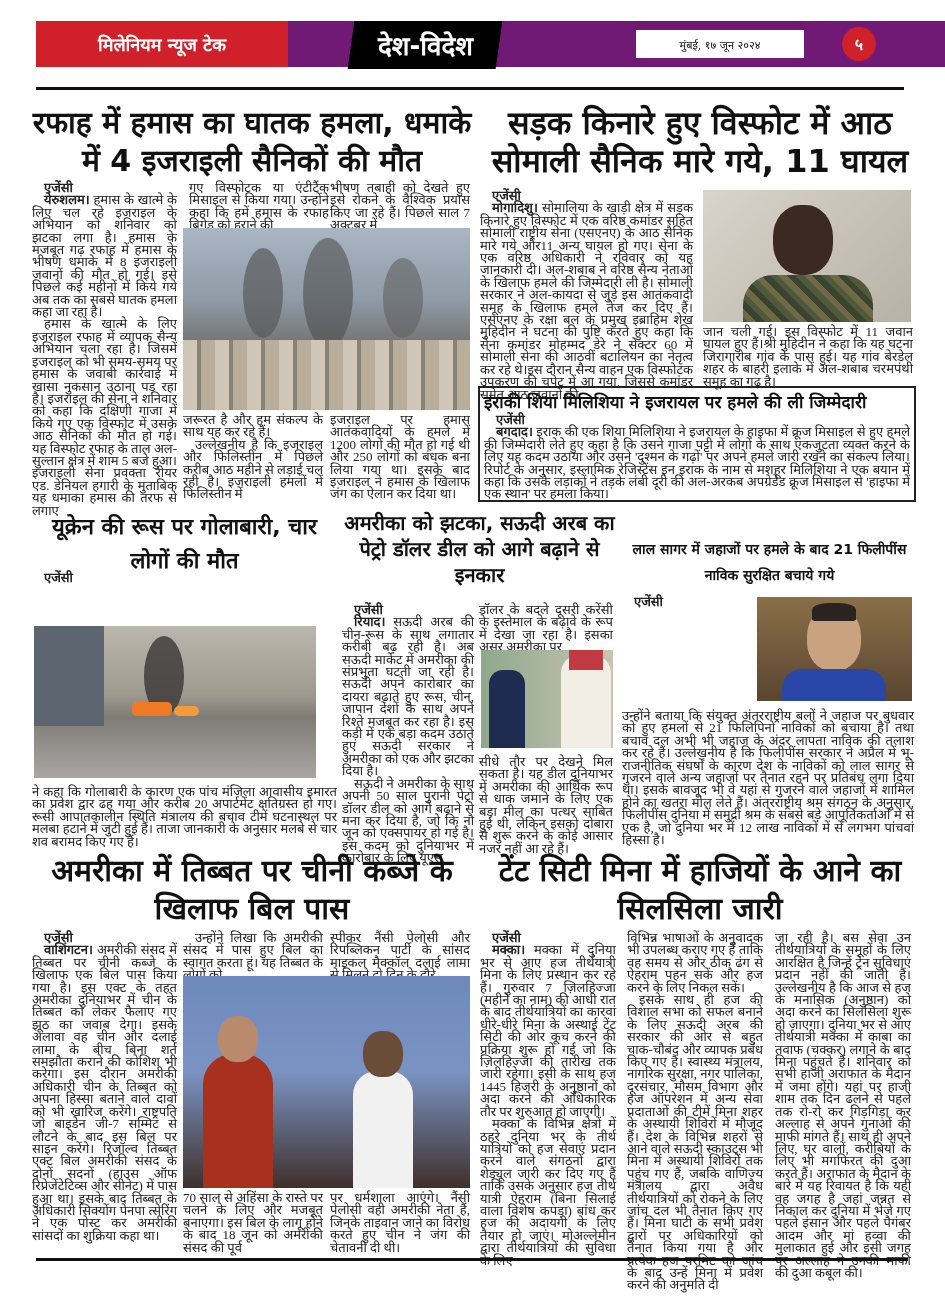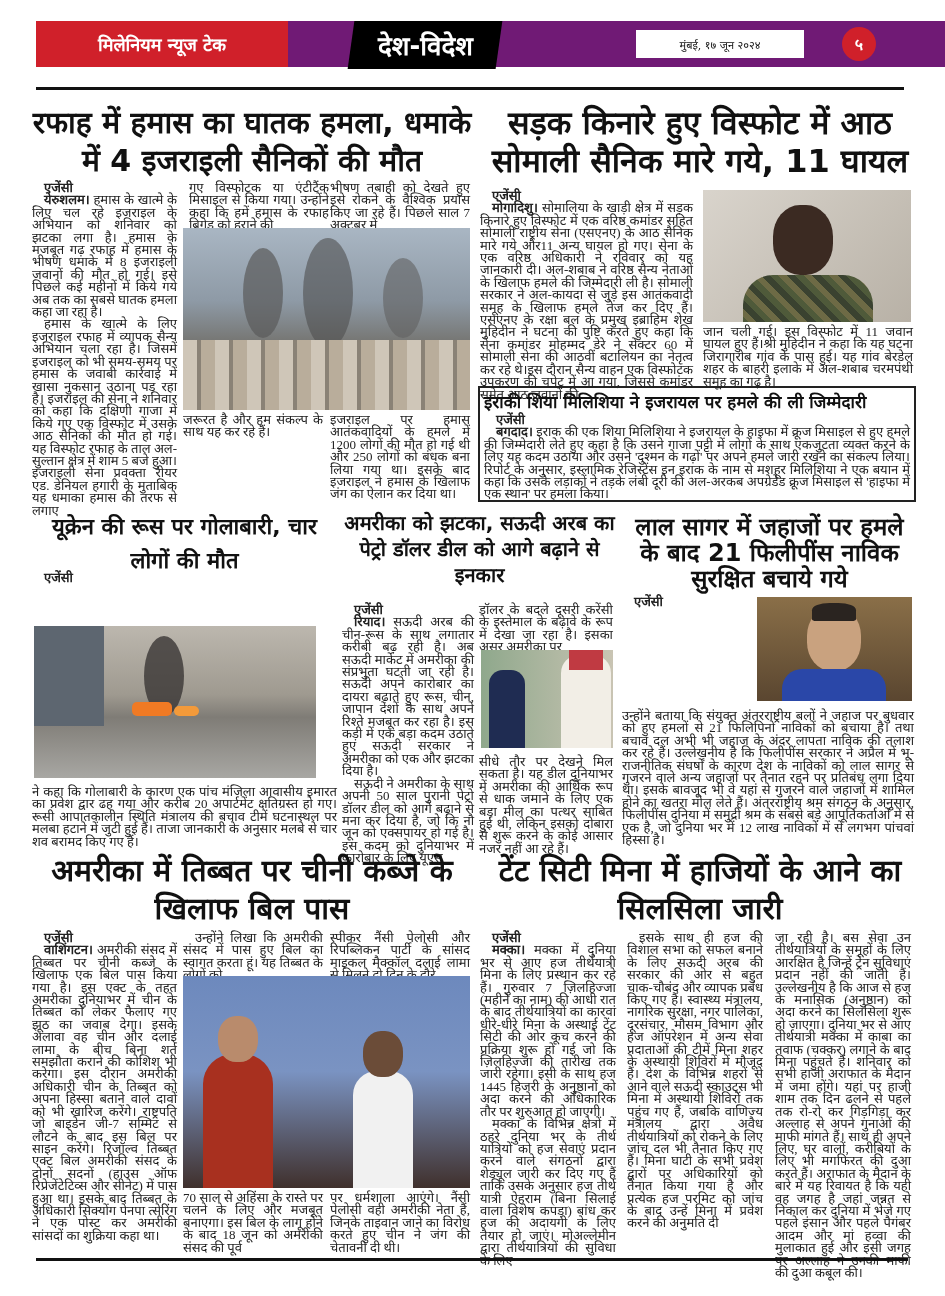--- a/index.html
+++ b/index.html
@@ -41,20 +41,21 @@
 <div class="body" style="left:189px;top:182px;width:140px">गए विस्फोटक या एंटीटैंक मिसाइल से किया गया। उन्होंने कहा कि हमें हमास के रफाह ब्रिगेड को हराने की</div>
 <div class="body" style="left:330px;top:182px;width:140px">भीषण तबाही को देखते हुए इसे रोकने के वैश्विक प्रयास किए जा रहे हैं। पिछले साल 7 अक्टूबर में</div>
 <div class="img" style="left:183px;top:228px;width:287px;height:182px;background:linear-gradient(180deg,#a9b6c3 0%,#8e9aa6 40%,#6e6a62 70%,#4f4a44 100%)">
   <div style="position:absolute;left:60px;top:20px;width:40px;height:90px;border-radius:50%;background:#5a5a5a;opacity:.7"></div>
   <div style="position:absolute;left:120px;top:10px;width:50px;height:110px;border-radius:50%;background:#4e4e4e;opacity:.6"></div>
   <div style="position:absolute;left:200px;top:30px;width:40px;height:80px;border-radius:50%;background:#606060;opacity:.6"></div>
   <div style="position:absolute;left:0;bottom:0;width:287px;height:70px;background:repeating-linear-gradient(90deg,#cfc6b8 0 14px,#8a8276 14px 18px,#b9ad9b 18px 32px)"></div>
 </div>
 <div class="body" style="left:183px;top:414px;width:140px">
   <p style="text-indent:0">जरूरत है और हम संकल्प के साथ यह कर रहे हैं।</p>
+  <p>उल्लेखनीय है कि इजराइल और फिलिस्तीन में पिछले करीब आठ महीने से लड़ाई चल रही है। इजराइली हमलों में फिलिस्तीन में</p>
 </div>
 <div class="body" style="left:330px;top:414px;width:140px">इजराइल पर हमास आतंकवादियों के हमले में 1200 लोगों की मौत हो गई थी और 250 लोगों को बंधक बना लिया गया था। इसके बाद इजराइल ने हमास के खिलाफ जंग का ऐलान कर दिया था।</div>
 
 <div class="headline" style="left:480px;top:104px;width:440px;font-size:32px;line-height:38px">सड़क किनारे हुए विस्फोट में आठ सोमाली सैनिक मारे गये, 11 घायल</div>
 <div class="body" style="left:480px;top:190px;width:213px">
   <p class="agency">एजेंसी</p>
   <p><span class="city">मोगादिशु।</span> <span>सोमालिया के खाड़ी क्षेत्र में सड़क किनारे हुए विस्फोट में एक वरिष्ठ कमांडर सहित सोमाली राष्ट्रीय सेना (एसएनए) के आठ सैनिक मारे गये और11 अन्य घायल हो गए। सेना के एक वरिष्ठ अधिकारी ने रविवार को यह जानकारी दी। अल-शबाब ने वरिष्ठ सैन्य नेताओं के खिलाफ हमले की जिम्मेदारी ली है। सोमाली सरकार ने अल-कायदा से जुड़े इस आतंकवादी समूह के खिलाफ हमले तेज कर दिए हैं।एसएनए के रक्षा बल के प्रमुख इब्राहिम शेख मुहिदीन ने घटना की पुष्टि करते हुए कहा कि सेना कमांडर मोहम्मद डेरे ने सेक्टर 60 में सोमाली सेना की आठवीं बटालियन का नेतृत्व कर रहे थे।इस दौरान सैन्य वाहन एक विस्फोटक उपकरण की चपेट में आ गया, जिससे कमांडर समेत आठ जवानों की</span></p>
 </div>
 <div class="img" style="left:703px;top:190px;width:208px;height:132px;background:linear-gradient(135deg,#d9d4cc,#b8b1a6)">
   <div style="position:absolute;left:70px;top:15px;width:60px;height:70px;border-radius:45%;background:#3b2a22"></div>
@@ -88,21 +89,21 @@
   <p>सऊदी ने अमरीका के साथ अपनी 50 साल पुरानी पेट्रो डॉलर डील को आगे बढ़ाने से मना कर दिया है, जो कि नौ जून को एक्सपायर हो गई है। इस कदम को दुनियाभर में कारोबार के लिए यूएस</p>
 </div>
 <div class="body" style="left:479px;top:604px;width:134px">डॉलर के बदले दूसरी करेंसी के इस्तेमाल के बढ़ावे के रूप में देखा जा रहा है। इसका असर अमरीका पर</div>
 <div class="img" style="left:481px;top:650px;width:132px;height:98px;background:linear-gradient(90deg,#8fa88c,#c9c4b3)">
   <div style="position:absolute;left:8px;top:20px;width:36px;height:78px;background:#1f2c52;border-radius:14px 14px 0 0"></div>
   <div style="position:absolute;left:80px;top:5px;width:50px;height:93px;background:#f2eee6;border-radius:18px 18px 0 0"></div>
   <div style="position:absolute;left:88px;top:0px;width:34px;height:20px;background:#c03a42"></div>
 </div>
 <div class="body" style="left:479px;top:756px;width:134px">सीधे तौर पर देखने मिल सकता है। यह डील दुनियाभर में अमरीका की आर्थिक रूप से धाक जमाने के लिए एक बड़ा मील का पत्थर साबित हुई थी, लेकिन इसको दोबारा से शुरू करने के कोई आसार नजर नहीं आ रहे हैं।</div>
 
-<div class="headline" style="left:622px;top:514px;width:295px;font-size:24px;line-height:26px">लाल सागर में जहाजों पर हमले के बाद 21 फिलीपींस नाविक सुरक्षित बचाये गये</div>
+<div class="headline" style="left:622px;top:536px;width:295px;font-size:14px;line-height:26px">लाल सागर में जहाजों पर हमले के बाद 21 फिलीपींस नाविक सुरक्षित बचाये गये</div>
 <div class="body" style="left:622px;top:596px;width:133px">
   <p class="agency">एजेंसी</p>
 </div>
 <div class="img" style="left:757px;top:597px;width:155px;height:104px;background:linear-gradient(180deg,#8a6f48,#5a4630)">
   <div style="position:absolute;left:50px;top:10px;width:54px;height:64px;border-radius:45%;background:#c9a27f"></div>
   <div style="position:absolute;left:55px;top:6px;width:44px;height:18px;border-radius:40% 40% 10% 10%;background:#2a2420"></div>
   <div style="position:absolute;left:25px;top:72px;width:104px;height:32px;border-radius:20px 20px 0 0;background:#2a47a8"></div>
 </div>
 <div class="body" style="left:622px;top:710px;width:292px">उन्होंने बताया कि संयुक्त अंतरराष्ट्रीय बलों ने जहाज पर बुधवार को हुए हमलों से 21 फिलिपिनो नाविकों को बचाया है। तथा बचाव दल अभी भी जहाज के अंदर लापता नाविक की तलाश कर रहे हैं। उल्लेखनीय है कि फिलीपींस सरकार ने अप्रैल में भू-राजनीतिक संघर्षों के कारण देश के नाविकों को लाल सागर से गुजरने वाले अन्य जहाजों पर तैनात रहने पर प्रतिबंध लगा दिया था। इसके बावजूद भी वे यहां से गुजरने वाले जहाजों में शामिल होने का खतरा मोल लेते हैं। अंतरराष्ट्रीय श्रम संगठन के अनुसार, फिलीपींस दुनिया में समुद्री श्रम के सबसे बड़े आपूर्तिकर्ताओं में से एक है, जो दुनिया भर में 12 लाख नाविकों में से लगभग पांचवां हिस्सा है।</div>
 
@@ -124,17 +125,18 @@
 <div class="body" style="left:183px;top:1192px;width:140px">70 साल से अहिंसा के रास्ते पर चलने के लिए और मजबूत बनाएगा। इस बिल के लागू होने के बाद 18 जून को अमरीकी संसद की पूर्व</div>
 <div class="body" style="left:330px;top:1192px;width:140px">पर धर्मशाला आएंगे। नैंसी पेलोसी वही अमरीकी नेता हैं, जिनके ताइवान जाने का विरोध करते हुए चीन ने जंग की चेतावनी दी थी।</div>
 
 <div class="headline" style="left:480px;top:852px;width:440px;font-size:30px;line-height:38px">टेंट सिटी मिना में हाजियों के आने का सिलसिला जारी</div>
 <div class="body" style="left:480px;top:932px;width:136px">
   <p class="agency">एजेंसी</p>
   <p><span class="city">मक्का।</span> <span>मक्का में दुनिया भर से आए हज तीर्थयात्री मिना के लिए प्रस्थान कर रहे हैं। गुरुवार 7 ज़िलहिज्जा (महीने का नाम) की आधी रात के बाद तीर्थयात्रियों का कारवां धीरे-धीरे मिना के अस्थाई टेंट सिटी की ओर कूच करने की प्रक्रिया शुरू हो गई जो कि ज़िलहिज्जा की तारीख तक जारी रहेगा। इसी के साथ हज 1445 हिजरी के अनुष्ठानों को अदा करने की अधिकारिक तौर पर शुरुआत हो जाएगी।</span></p>
   <p>मक्का के विभिन्न क्षेत्रों में ठहरे दुनिया भर के तीर्थ यात्रियों को हज सेवाएं प्रदान करने वाले संगठनों द्वारा शेड्यूल जारी कर दिए गए हैं ताकि उसके अनुसार हज तीर्थ यात्री ऐहराम (बिना सिलाई वाला विशेष कपड़ा) बांध कर हज की अदायगी के लिए तैयार हो जाएं। मोअल्लेमीन द्वारा तीर्थयात्रियों की सुविधा के लिए</p>
 </div>
 <div class="body" style="left:627px;top:932px;width:136px">
+  <p style="text-indent:0">विभिन्न भाषाओं के अनुवादक भी उपलब्ध कराए गए हैं ताकि वह समय से और ठीक ढंग से ऐहराम पहन सकें और हज करने के लिए निकल सकें।</p>
   <p>इसके साथ ही हज की विशाल सभा को सफल बनाने के लिए सऊदी अरब की सरकार की ओर से बहुत चाक-चौबंद और व्यापक प्रबंध किए गए हैं। स्वास्थ्य मंत्रालय, नागरिक सुरक्षा, नगर पालिका, दूरसंचार, मौसम विभाग और हज ऑपरेशन में अन्य सेवा प्रदाताओं की टीमें मिना शहर के अस्थायी शिविरों में मौजूद हैं। देश के विभिन्न शहरों से आने वाले सऊदी स्काउट्स भी मिना में अस्थायी शिविरों तक पहुंच गए हैं, जबकि वाणिज्य मंत्रालय द्वारा अवैध तीर्थयात्रियों को रोकने के लिए जांच दल भी तैनात किए गए हैं। मिना घाटी के सभी प्रवेश द्वारों पर अधिकारियों को तैनात किया गया है और प्रत्येक हज परमिट को जांच के बाद उन्हें मिना में प्रवेश करने की अनुमति दी</p>
 </div>
 <div class="body" style="left:775px;top:932px;width:136px">जा रही है। बस सेवा उन तीर्थयात्रियों के समूहों के लिए आरक्षित है जिन्हें ट्रेन सुविधाएं प्रदान नहीं की जाती हैं। उल्लेखनीय है कि आज से हज के मनासिक (अनुष्ठान) को अदा करने का सिलसिला शुरू हो जाएगा। दुनिया भर से आए तीर्थयात्री मक्का में काबा का तवाफ (चक्कर) लगाने के बाद मिना पहुंचते हैं। शनिवार को सभी हाजी अराफात के मैदान में जमा होंगे। यहां पर हाजी शाम तक दिन ढलने से पहले तक रो-रो कर गिड़गिड़ा कर अल्लाह से अपने गुनाओं की माफी मांगते हैं। साथ ही अपने लिए, घर वालों, करीबियों के लिए भी मगफिरत की दुआ करते हैं। अराफात के मैदान के बारे में यह रिवायत है कि यही वह जगह है जहां जन्नत से निकाल कर दुनिया में भेजे गए पहले इंसान और पहले पैगंबर आदम और मां हव्वा की मुलाकात हुई और इसी जगह पर अल्लाह ने उनकी माफी की दुआ कबूल की।</div>
 
 <div class="rule" style="top:1258px;width:872px;height:3px"></div>
 
 </body></html>

